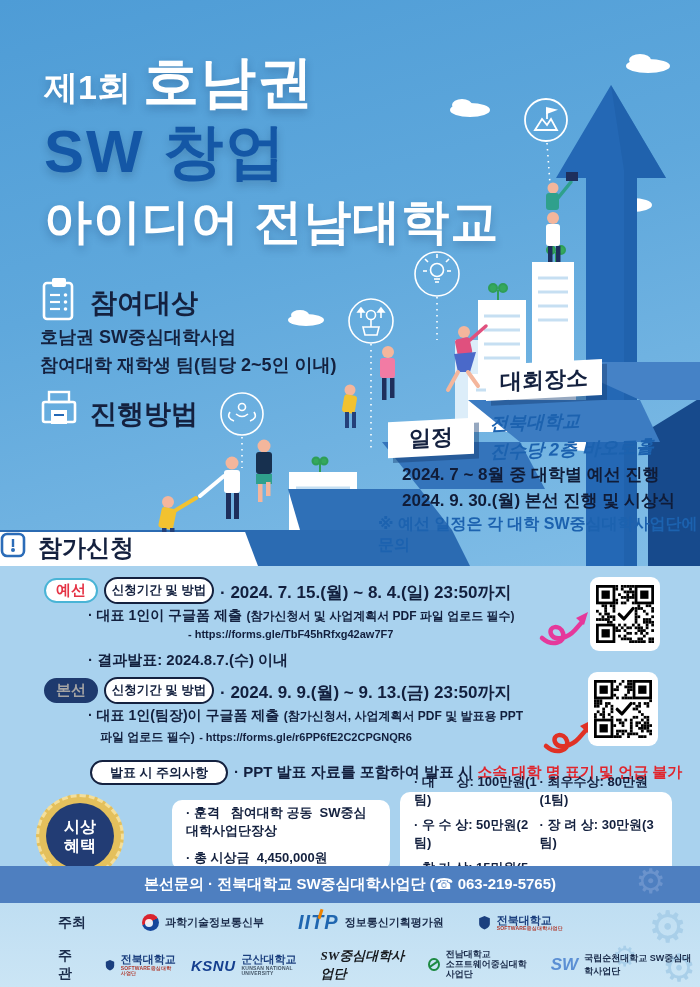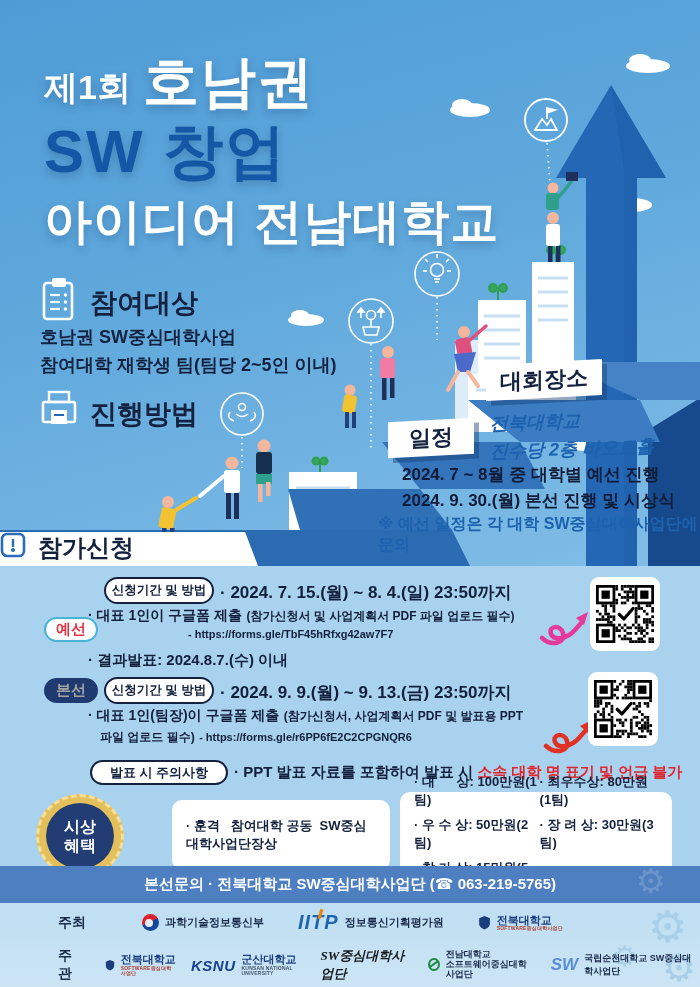--- a/index.html
+++ b/index.html
@@ -25,21 +25,21 @@
     font-weight:800;color:#14213F;transform:skewY(-3deg);box-shadow:5px 5px 0 rgba(23,63,115,.45);}
   .venue-lines{font-size:18px;font-weight:700;font-style:italic;color:#1C62AF;line-height:1.55;transform:skewY(-2deg);}
   .sched-body{font-size:17px;font-weight:800;color:#101C38;line-height:1.5;}
   .sched-note{font-size:16px;font-weight:700;color:#1C62AF;}
   .apply-bar{background:#fff;clip-path:polygon(0 0,95% 0,100% 100%,0 100%);
     display:flex;align-items:flex-start;gap:12px;}
   .apply-bar .sec-head{font-size:24px;}
   
   .panel{left:0;top:566px;width:700px;height:300px;background:#A9D2EE;}
   .pill{display:flex;align-items:center;justify-content:center;border-radius:999px;font-weight:800;box-sizing:border-box;}
-  .badge-pre{background:#fff;color:#E53345;border:2px solid #49B4D6;font-size:15px;margin-top:39px;}
+  .badge-pre{background:#fff;color:#E53345;border:2px solid #49B4D6;font-size:15px;}
   .badge-fin{background:#1E3A6E;color:#a3a3a3;border:2px solid #1E3A6E;font-size:15px;}
   .label-pill{background:#fff;color:#14213F;border:2px solid #14213F;font-size:12.5px;}
   .caution-pill{background:#fff;color:#14213F;border:2px solid #14213F;font-size:13px;}
   .period{font-size:17px;font-weight:800;color:#121F3D;}
   .bullet{font-size:14px;font-weight:700;color:#121F3D;}
   .paren{font-size:12px;font-weight:600;color:#121F3D;}
   .url{font-size:11px;font-weight:700;color:#121F3D;}
   .caution-text{font-size:15px;font-weight:800;color:#121F3D;}
   .caution-red{color:#E0252D;}
   .qr{background:#fff;border-radius:9px;padding:6px;box-sizing:border-box;}
@@ -595,20 +595,21 @@
   </div>
 
   <div class="abs award-badge" style="left:36px;top:794px;">
     <div class="award-badge-inner">
       <span>시상</span>
       <span>혜택</span>
     </div>
   </div>
   <div class="abs award-box" style="left:172px;top:800px;width:218px;height:70px;padding:8px 14px;gap:9px;">
     <div class="award-line">· 훈격   참여대학 공동  SW중심대학사업단장상</div>
+    <div class="award-line">· 총 시상금  4,450,000원</div>
   </div>
   <div class="abs award-box" style="left:400px;top:792px;width:272px;height:84px;padding:8px 14px;">
     <div class="award-grid">
       <span class="award-item">· 대      상: 100만원(1팀)</span>
       <span class="award-item">· 최우수상: 80만원(1팀)</span>
       <span class="award-item">· 우 수 상: 50만원(2팀)</span>
       <span class="award-item">· 장 려 상: 30만원(3팀)</span>
       <span class="award-item">· 참 가 상: 15만원(5팀)</span>
     </div>
   </div>

